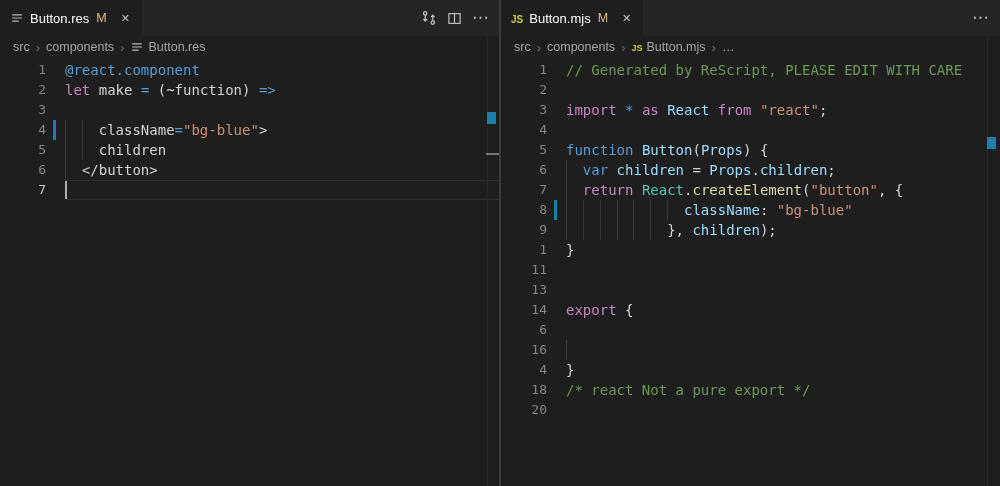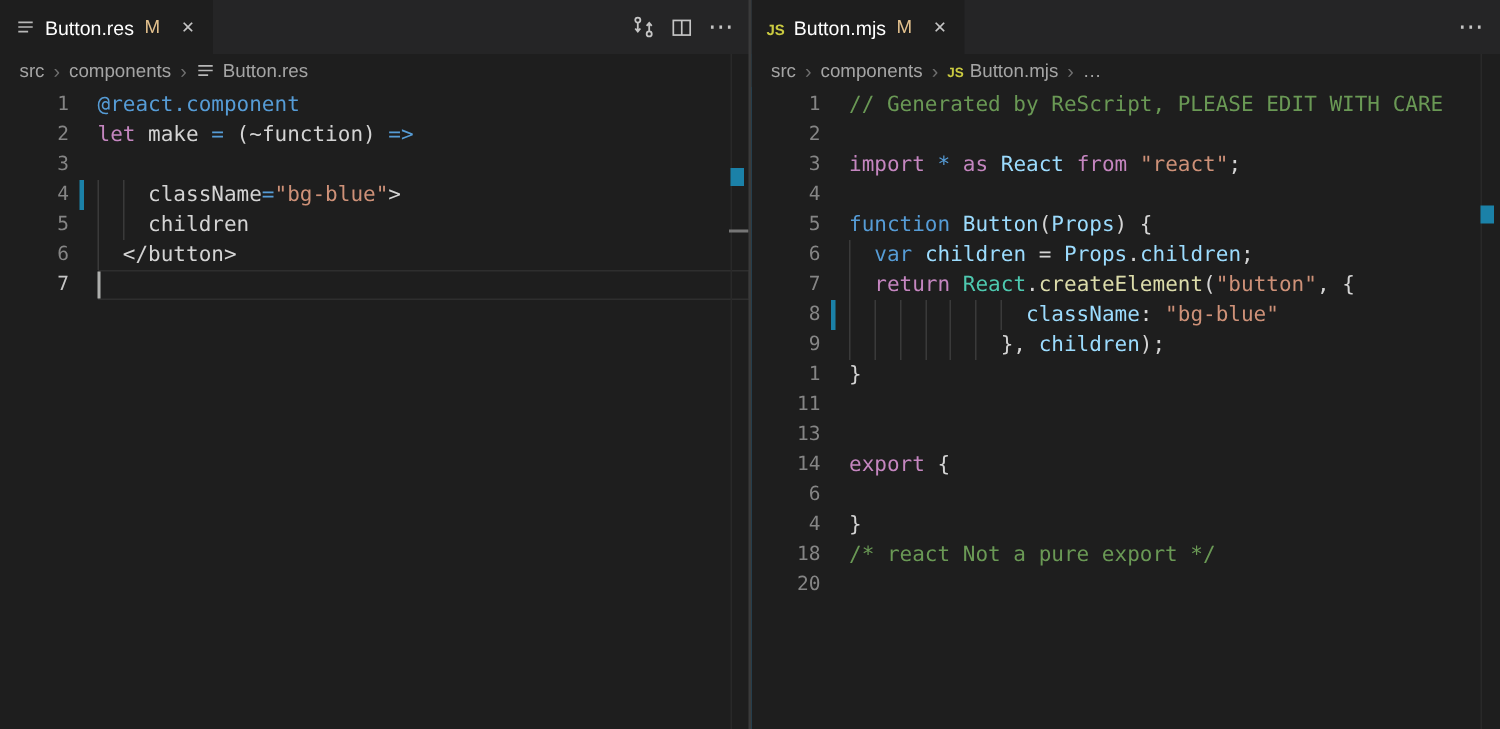--- a/index.html
+++ b/index.html
@@ -255,20 +255,25 @@
           <div class="line">
             <span class="ln">14</span>
             <span class="dec"></span>
             <span class="code"><span style="color: rgb(197, 134, 192);">export</span><span style="color: rgb(212, 212, 212);"> {</span></span>
           </div>
           <div class="line">
             <span class="ln">6</span>
             <span class="dec"></span>
           </div>
           <div class="line">
+            <span class="ln">16</span>
+            <span class="dec"></span>
+            <span class="code"><span class="guide" style="left: 0ch;"></span></span>
+          </div>
+          <div class="line">
             <span class="ln">4</span>
             <span class="dec"></span>
             <span class="code"><span style="color: rgb(212, 212, 212);">}</span></span>
           </div>
           <div class="line">
             <span class="ln">18</span>
             <span class="dec"></span>
             <span class="code"><span style="color: rgb(106, 153, 85);">/* react Not a pure export */</span></span>
           </div>
           <div class="line">

